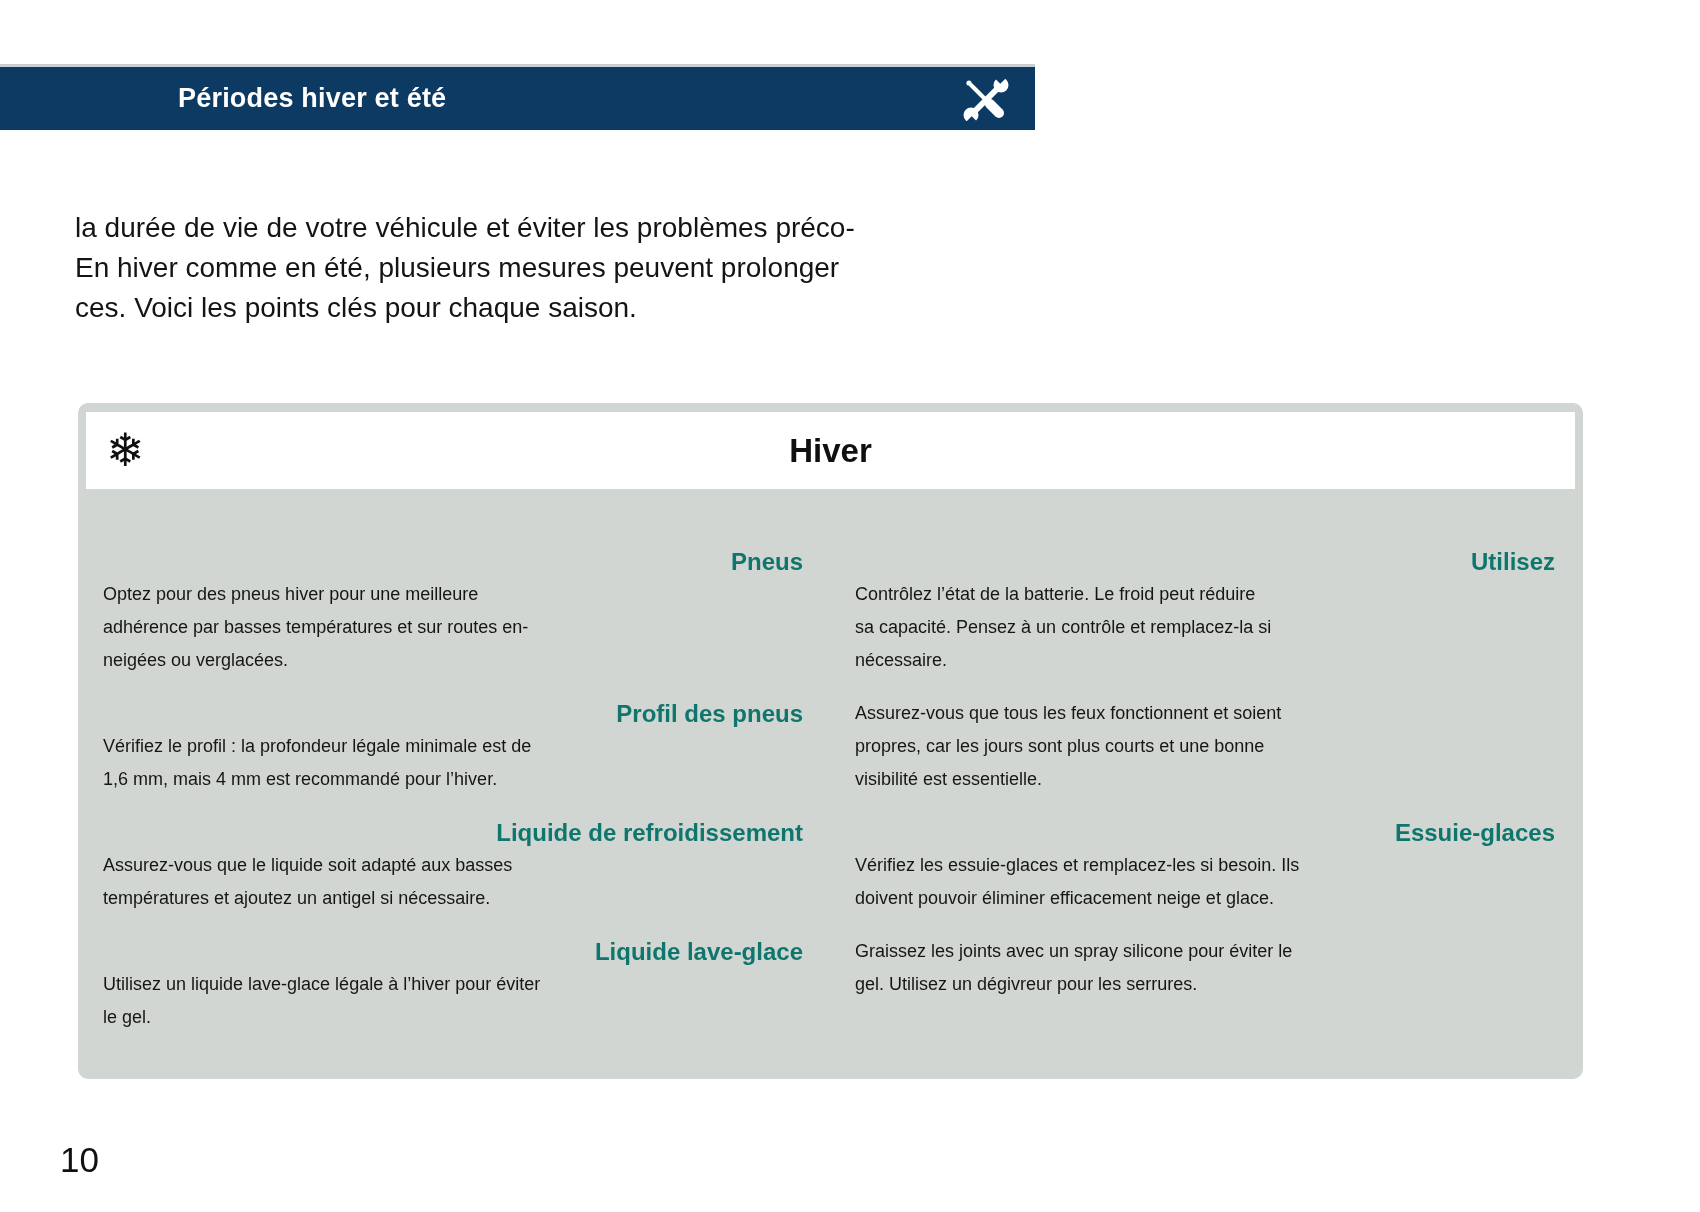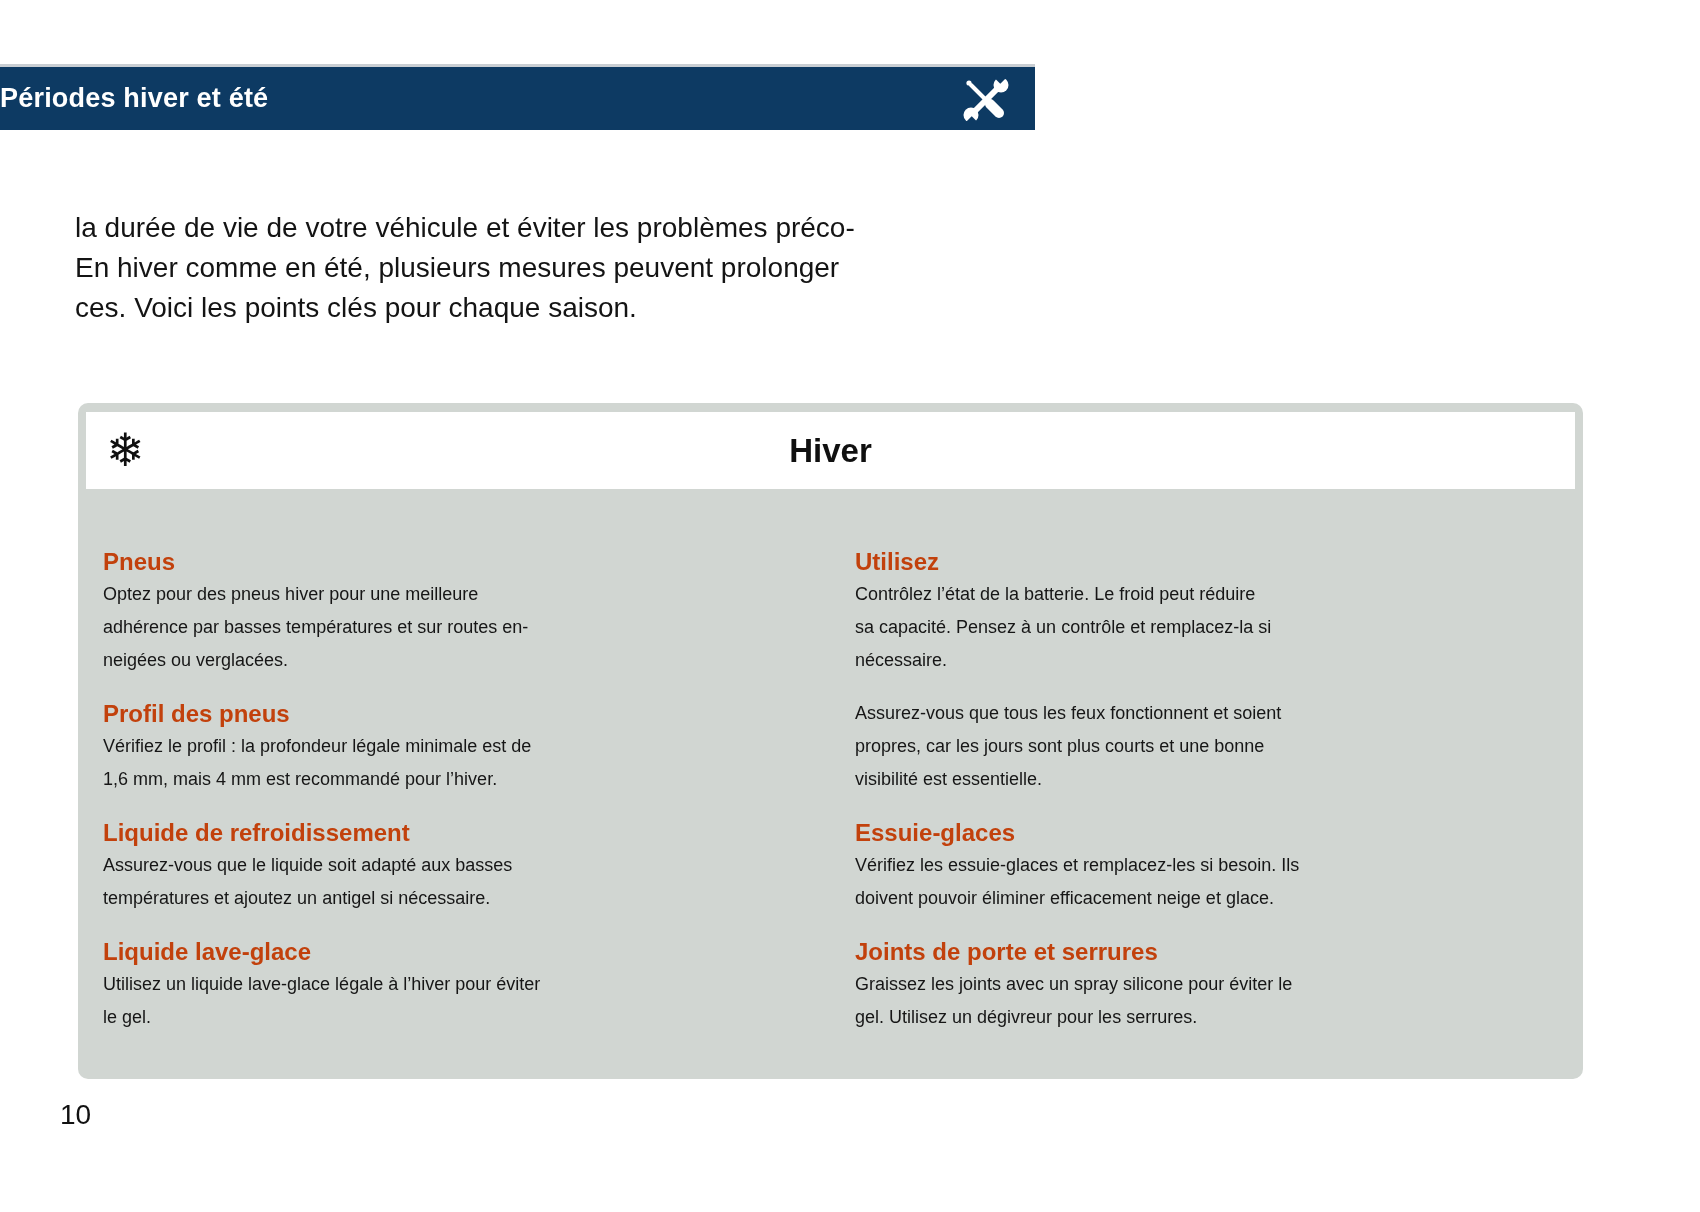--- a/index.html
+++ b/index.html
@@ -17,20 +17,21 @@
   .header-bar {
     position: absolute;
     left: 0; top: 64px;
     width: 1035px; height: 66px;
     background: #0d3a63;
     border-top: 3px solid #c9ced3;
     display: flex;
     align-items: center;
   }
   .header-title {
+    margin-left: 178px;
     font-size: 27px;
     font-weight: bold;
     color: #ffffff;
     letter-spacing: 0.2px;
   }
   .tools-icon-wrap {
     position: absolute;
     left: 962px; top: 9px;
     width: 48px; height: 48px;
   }
@@ -81,34 +82,35 @@
     display: flex;
     padding: 56px 25px 0 25px;
     column-gap: 52px;
   }
   .season-col { width: 700px; }
   .season-item { margin-bottom: 20px; }
   .item-title {
     font-size: 24px;
     font-weight: bold;
     line-height: 33px;
-    color: #c2410c;
+    color: #0f766e;
+    text-align: right;
   }
   .item-body {
     font-size: 18px;
     line-height: 33px;
     color: #161616;
     white-space: pre-line;
   }
 
   
   .page-number {
     position: absolute;
-    left: 60px; top: 1099px;
-    font-size: 28px;
+    left: 60px; top: 1140px;
+    font-size: 35px;
     color: #111111;
   }
 </style>
 </head>
 <body>
 
 <div class="page">
 
   <div class="header-bar">
     <div class="header-title">Périodes hiver et été</div>
@@ -179,21 +181,20 @@
           <div class="item-body">Assurez-vous que tous les feux fonctionnent et soient
 propres, car les jours sont plus courts et une bonne
 visibilité est essentielle.</div>
         </div>
         <div class="season-item">
           <div class="item-title">Essuie-glaces</div>
           <div class="item-body">Vérifiez les essuie-glaces et remplacez-les si besoin. Ils
 doivent pouvoir éliminer efficacement neige et glace.</div>
         </div>
         <div class="season-item">
-          <div class="item-title">Joints de porte et serrures</div>
           <div class="item-body">Graissez les joints avec un spray silicone pour éviter le
 gel. Utilisez un dégivreur pour les serrures.</div>
         </div>
       </div>
 
     </div>
   </div>
 
   <div class="page-number">10</div>
 

